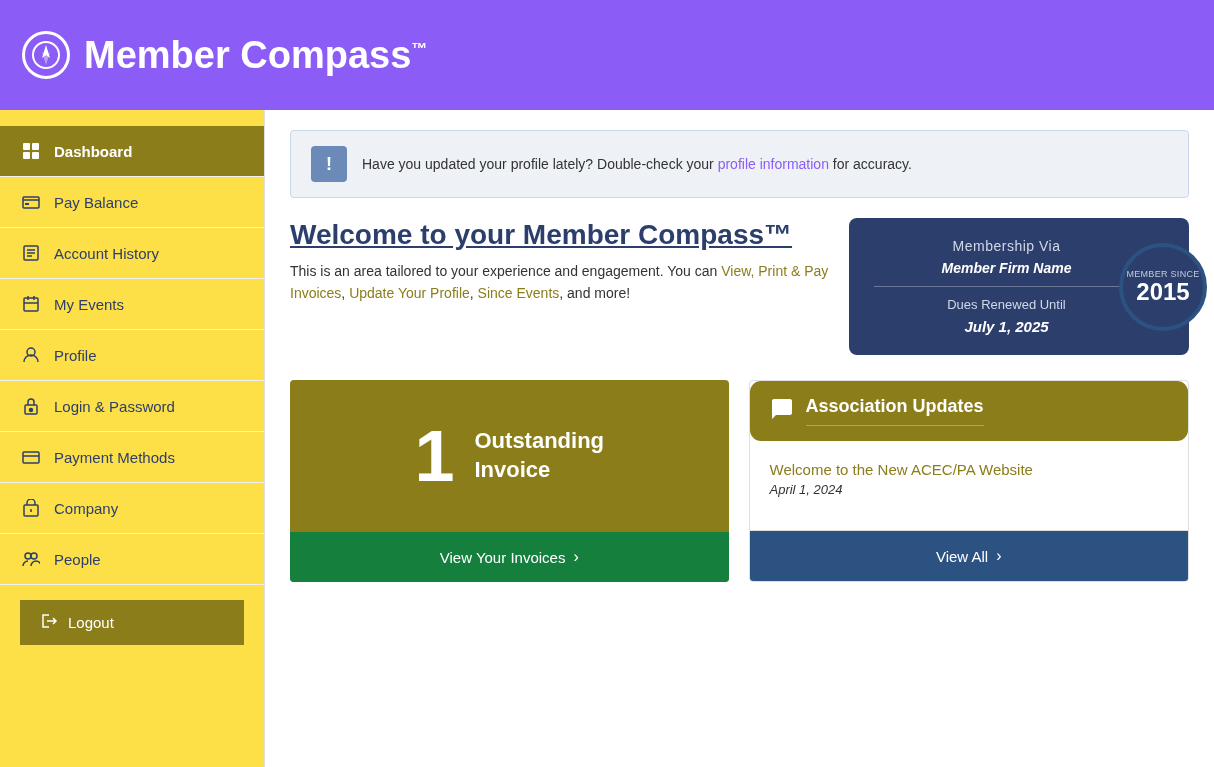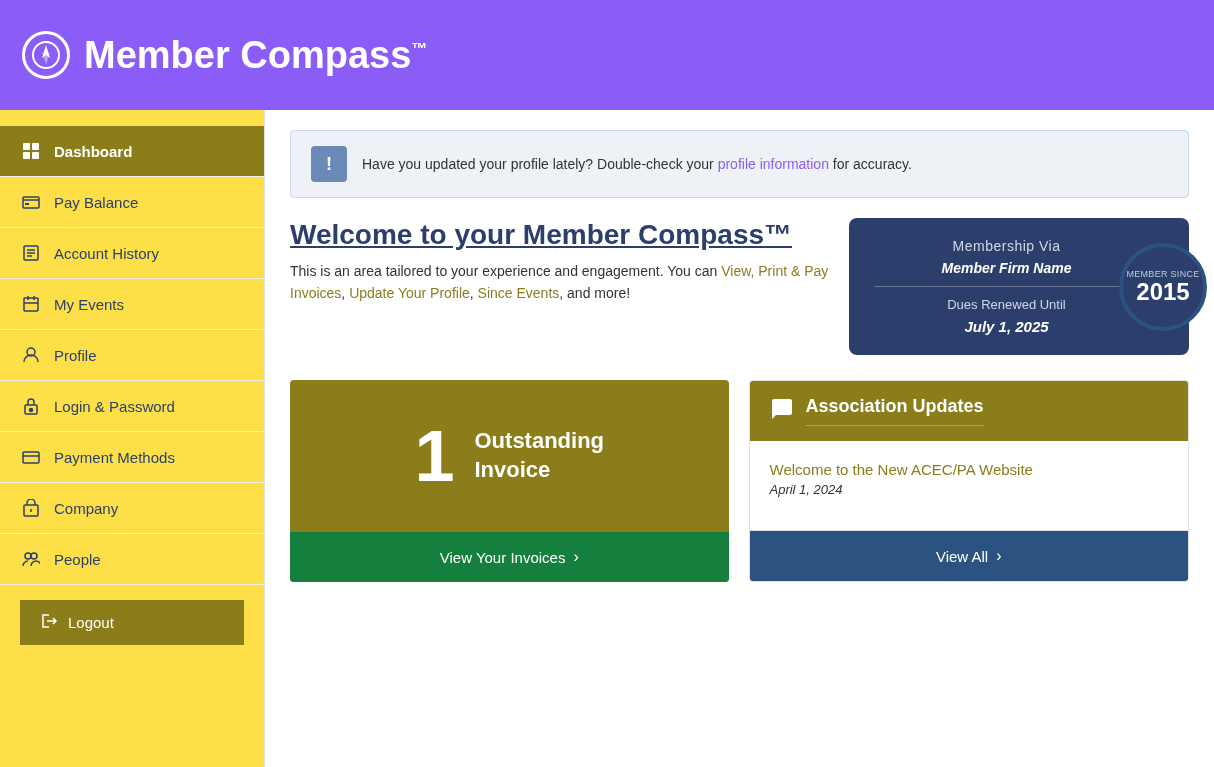--- a/index.html
+++ b/index.html
@@ -269,20 +269,21 @@
       flex-direction: column;
     }
 
     .updates-header {
       background: #8b7d1a;
       padding: 15px 20px;
       display: flex;
       align-items: center;
       gap: 12px;
       color: white;
+      border-radius: 11px;
     }
 
     .updates-header-title {
       font-size: 18px;
       font-weight: bold;
       color: white;
     }
 
     .updates-body {
       padding: 20px;

